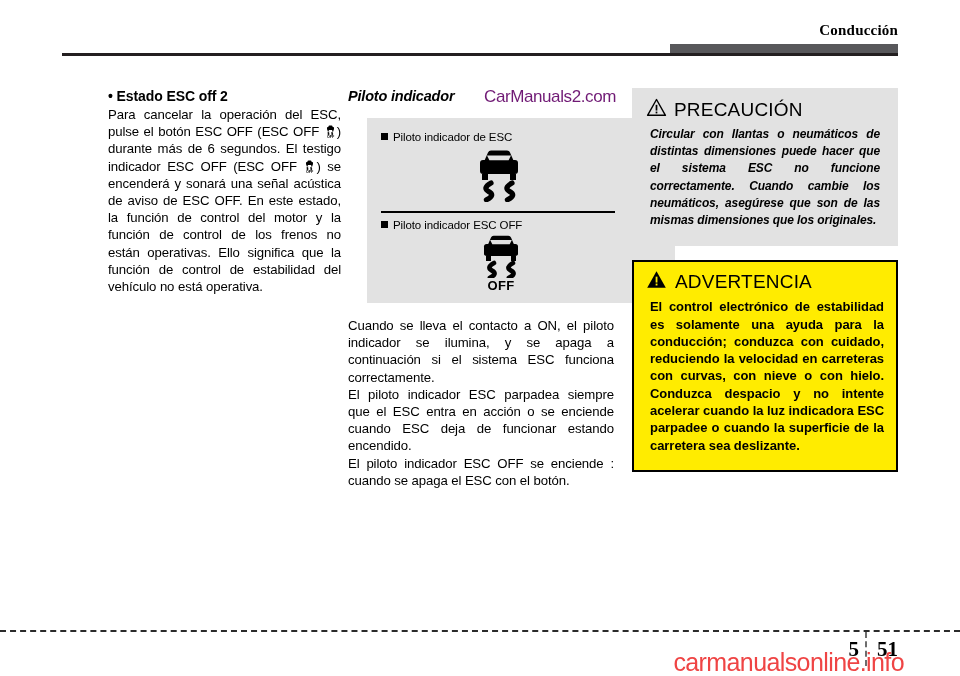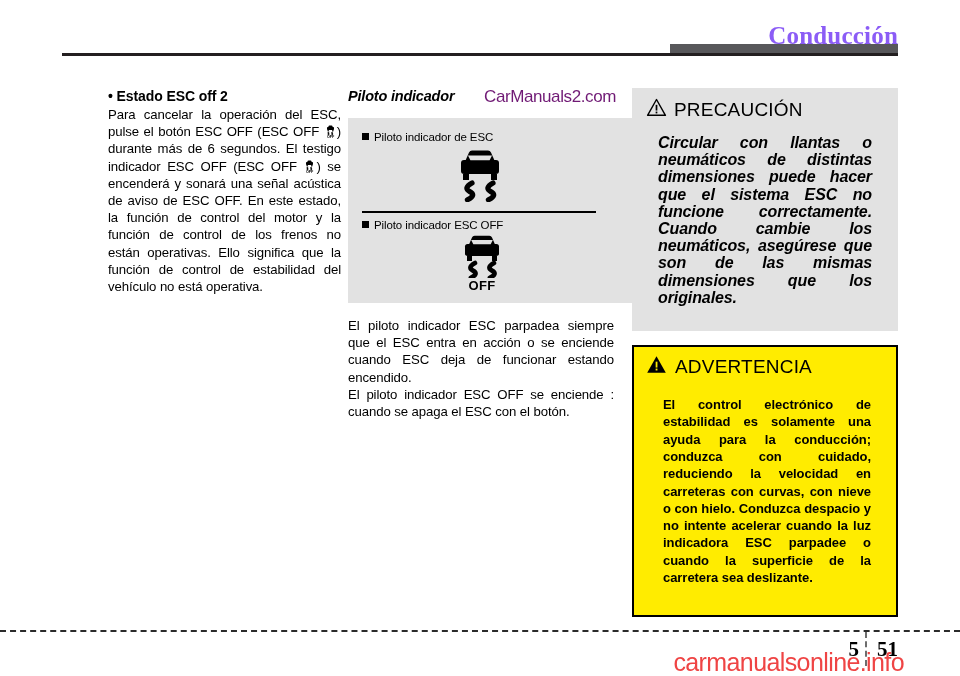--- a/index.html
+++ b/index.html
@@ -20,23 +20,23 @@
   #page-header {
     position: absolute;
     left: 0; top: 0;
     width: 960px; height: 62px;
   }
   #header-title {
     position: absolute;
     right: 62px;
     top: 22px;
     font-family: "Liberation Serif", serif;
-    font-size: 25px;
-    font-weight: 700;
-    color: #8b5cf6;
+    font-size: 15px;
+    font-weight: 700;
+    color: #000000;
     letter-spacing: 0.2px;
     white-space: nowrap;
   }
   #header-rule-thin {
     position: absolute;
     left: 62px;
     top: 53px;
     width: 836px;
     height: 3px;
     background: #231f20;
@@ -110,20 +110,21 @@
     letter-spacing: -0.4px;
     white-space: nowrap;
   }
 
   #indicator-panel {
     width: 308px;
     height: 185px;
     background: #e2e2e2;
     position: relative;
     margin-bottom: 14px;
+    margin-left: 19px;
   }
   .panel-label {
     position: absolute;
     font-size: 11.5px;
     letter-spacing: -0.1px;
     white-space: nowrap;
   }
   .panel-label .sq {
     display: inline-block;
     width: 7px; height: 7px;
@@ -176,28 +177,28 @@
   #caution-title {
     font-size: 19px;
     font-weight: 400;
     letter-spacing: 0.2px;
     margin: 0 0 4px 0;
     display: flex;
     align-items: center;
     gap: 7px;
   }
   #caution-body {
-    font-size: 16px;
+    font-size: 12px;
     line-height: 17.2px;
     font-weight: 700;
     font-style: italic;
     text-align: justify;
     text-justify: inter-word;
     letter-spacing: -0.1px;
-    margin: 12px;
+    margin: 4px;
   }
 
   #warning-box {
     width: 266px;
     background: #ffec00;
     border: 2px solid #000;
     box-sizing: border-box;
     padding: 8px 8px 12px 12px;
   }
   #warning-title {
@@ -209,21 +210,21 @@
     align-items: center;
     gap: 8px;
   }
   #warning-body {
     font-size: 13px;
     line-height: 17.3px;
     font-weight: 700;
     text-align: justify;
     text-justify: inter-word;
     letter-spacing: -0.05px;
-    margin: 17px;
+    margin: 4px;
   }
 
   
   #footer-rule {
     position: absolute;
     left: 0;
     top: 630px;
     width: 960px;
     height: 0;
     border-top: 2px dashed #2b2b2b;
@@ -325,20 +326,21 @@
         <path d="M15.2 6 L17.3 10.2 L34.7 10.2 L36.8 6 Z" fill="#e2e2e2"></path>
         <rect x="11" y="22" width="5" height="5" fill="#000"></rect>
         <rect x="36" y="22" width="5" height="5" fill="#000"></rect>
         <path d="M19 29 q-8 4.4 -2 7.6 q6 3.2 -2.1 7.2" stroke="#000" stroke-width="4.6" fill="none" stroke-linecap="round"></path>
         <path d="M38 29 q-8 4.4 -2 7.6 q6 3.2 -2.1 7.2" stroke="#000" stroke-width="4.6" fill="none" stroke-linecap="round"></path>
       </svg>
       <div id="icon-esc-off-label">OFF</div>
     </div>
   </div>
 
+  <p class="para mid-para">Cuando se lleva el contacto a ON, el piloto indicador se ilumina, y se apaga a continuación si el sistema ESC funciona correctamente.</p>
   <p class="para mid-para">El piloto indicador ESC parpadea siempre que el ESC entra en acción o se enciende cuando ESC deja de funcionar estando encendido.</p>
   <p class="para mid-para">El piloto indicador ESC OFF se enciende : cuando se apaga el ESC con el botón.</p>
 </div>
 
 <div id="col-right" class="col">
 
   <div id="caution-box">
     <div id="caution-title">
       <span>
         <svg viewBox="0 0 22 20" width="21" height="19">

